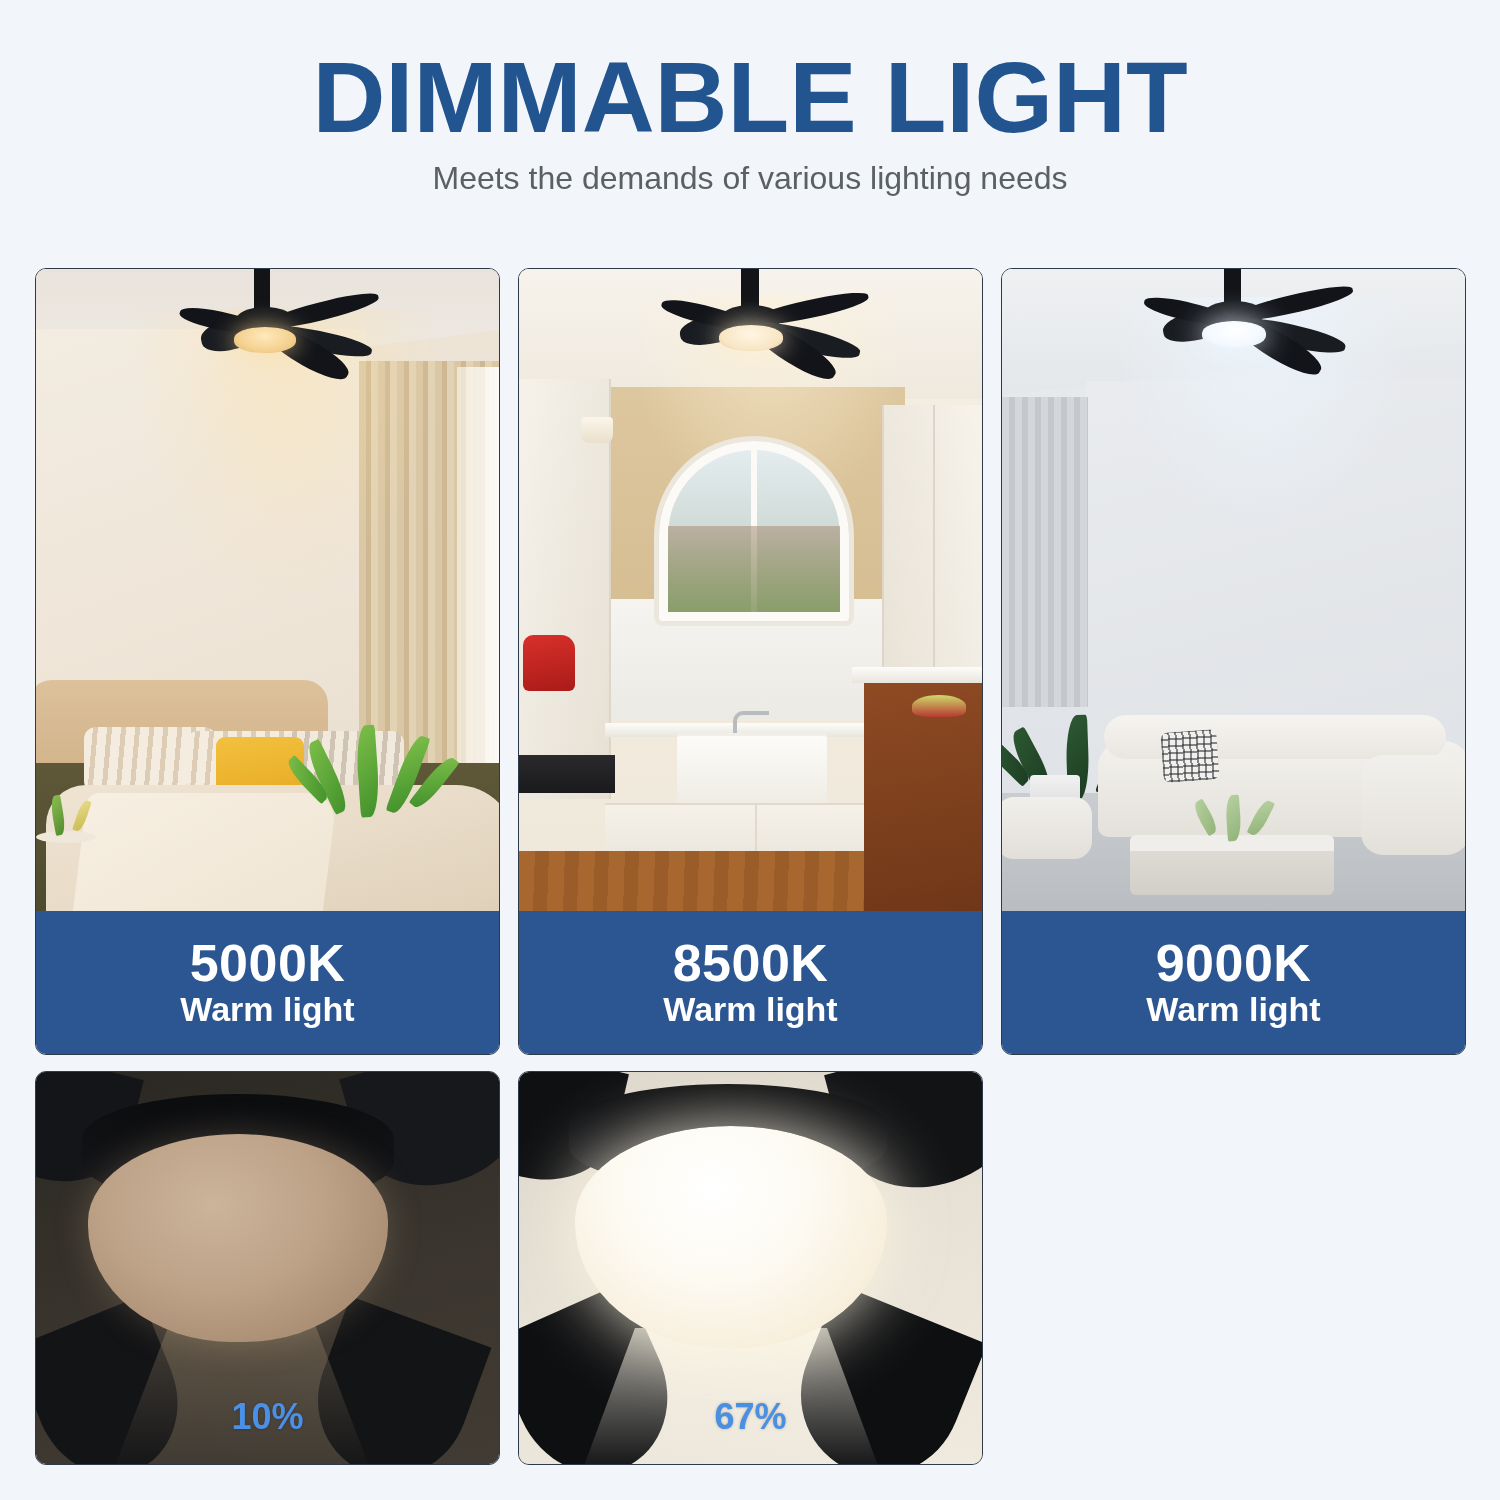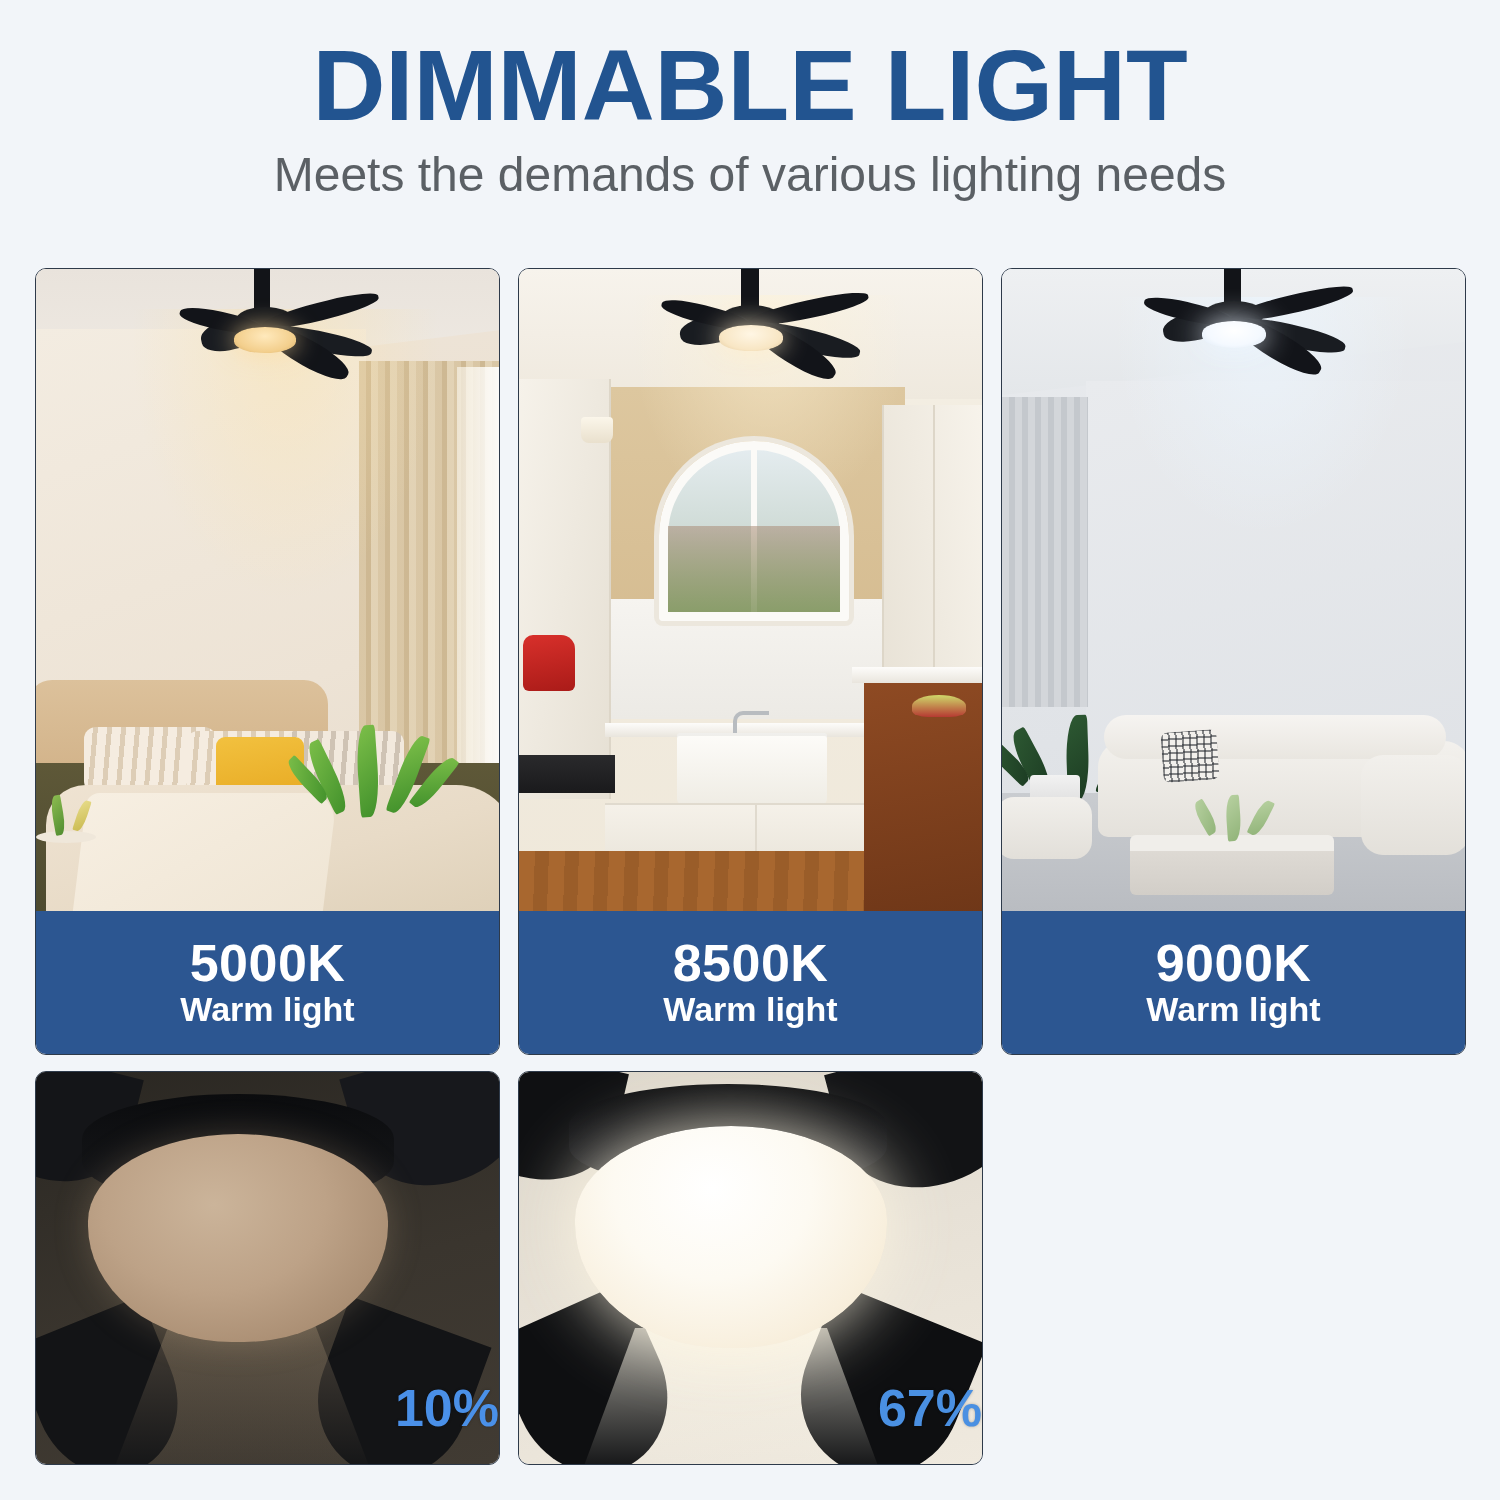--- a/index.html
+++ b/index.html
@@ -5,31 +5,31 @@
   * { margin:0; padding:0; box-sizing:border-box; }
   html,body { width:1500px; height:1500px; }
   body {
     background:#f2f5f9;
     font-family:"Liberation Sans", sans-serif;
     overflow:hidden;
     position:relative;
   }
 
   
-  .header { width:1500px; text-align:center; padding-top:32px; }
+  .header { width:1500px; text-align:center; padding-top:44px; }
   .title {
     font-size:101px;
     font-weight:bold;
     color:#225490;
     letter-spacing:0px;
     line-height:1.06;
     white-space:nowrap;
   }
   .subtitle {
-    font-size:48px;
+    font-size:32px;
     color:#5b6065;
     line-height:1.1;
     margin-top:10px;
     white-space:nowrap;
   }
 
   
   .grid {
     position:absolute;
     left:35px; top:268px;
@@ -60,22 +60,22 @@
     display:flex; flex-direction:column;
     align-items:center; justify-content:center;
     gap:2px;
   }
   .cap-k { font-size:52px; font-weight:bold; line-height:1.02; letter-spacing:0.5px; }
   .cap-sub { font-size:34px; font-weight:bold; line-height:1.05; }
 
   
   .pct {
     position:absolute; left:0; right:0; bottom:26px;
-    text-align:right;
-    font-size:52px; font-weight:bold;
+    text-align:center;
+    font-size:36px; font-weight:bold;
     color:#4a90e2;
     text-shadow:0 0 3px rgba(0,0,0,0.25);
   }
   .pct.dim  { color:#4a90e8; }
 
   
   .scene { position:absolute; inset:0; }
 
   
   .fan { position:absolute; }

